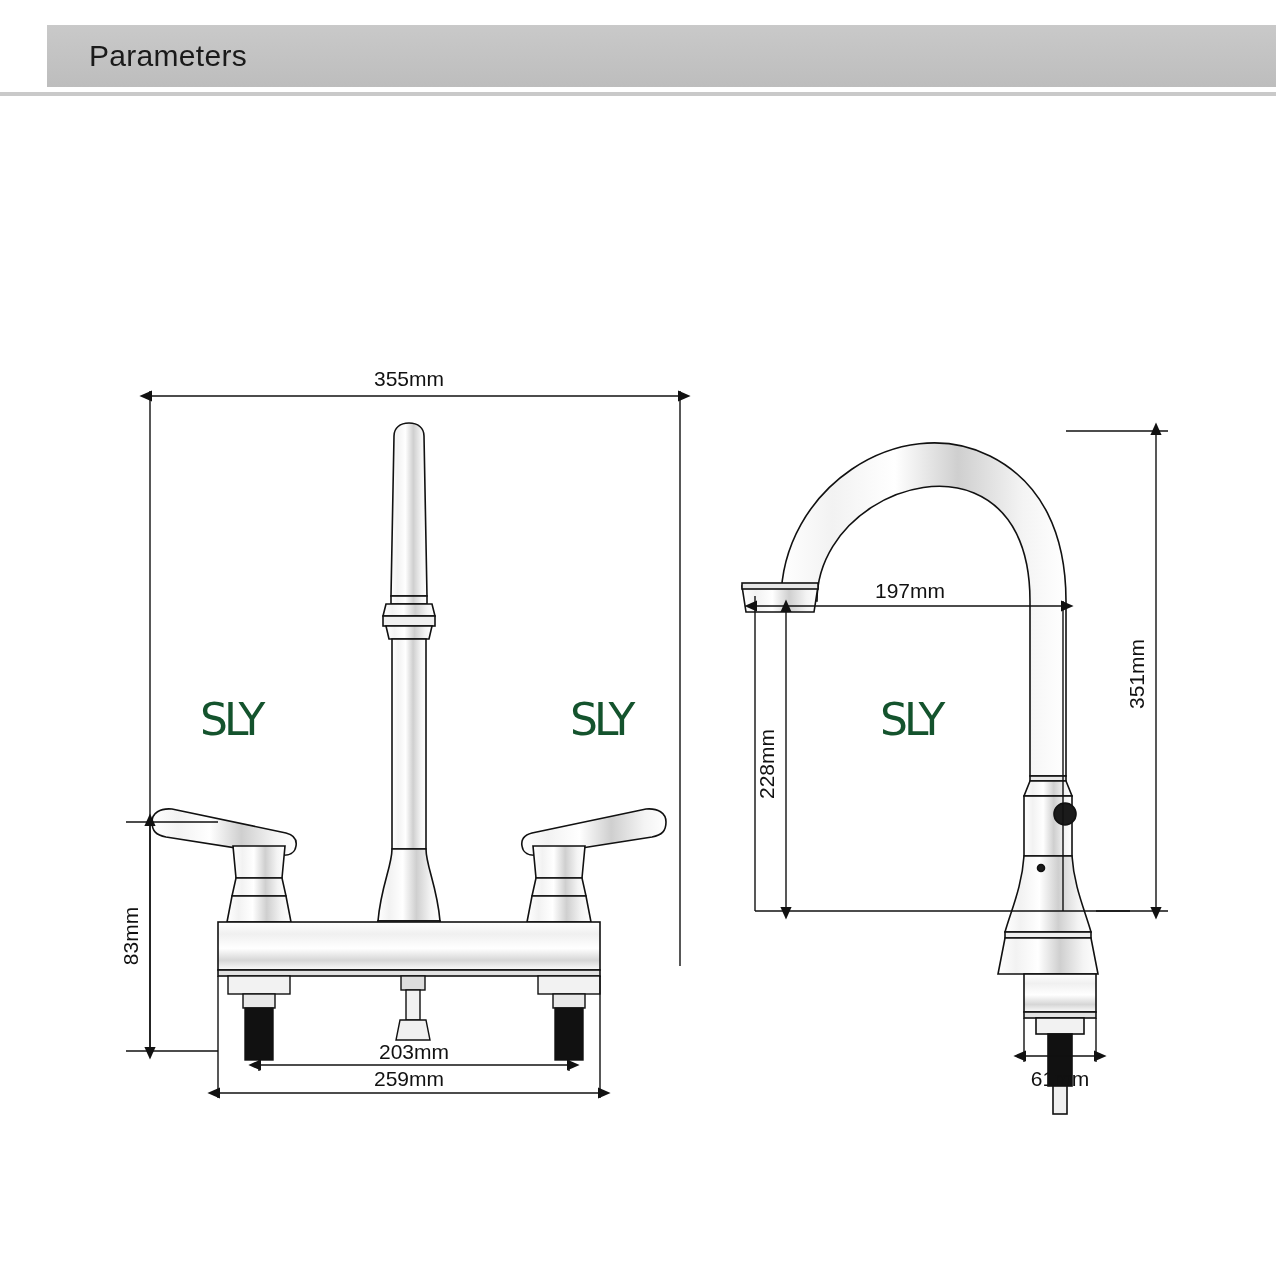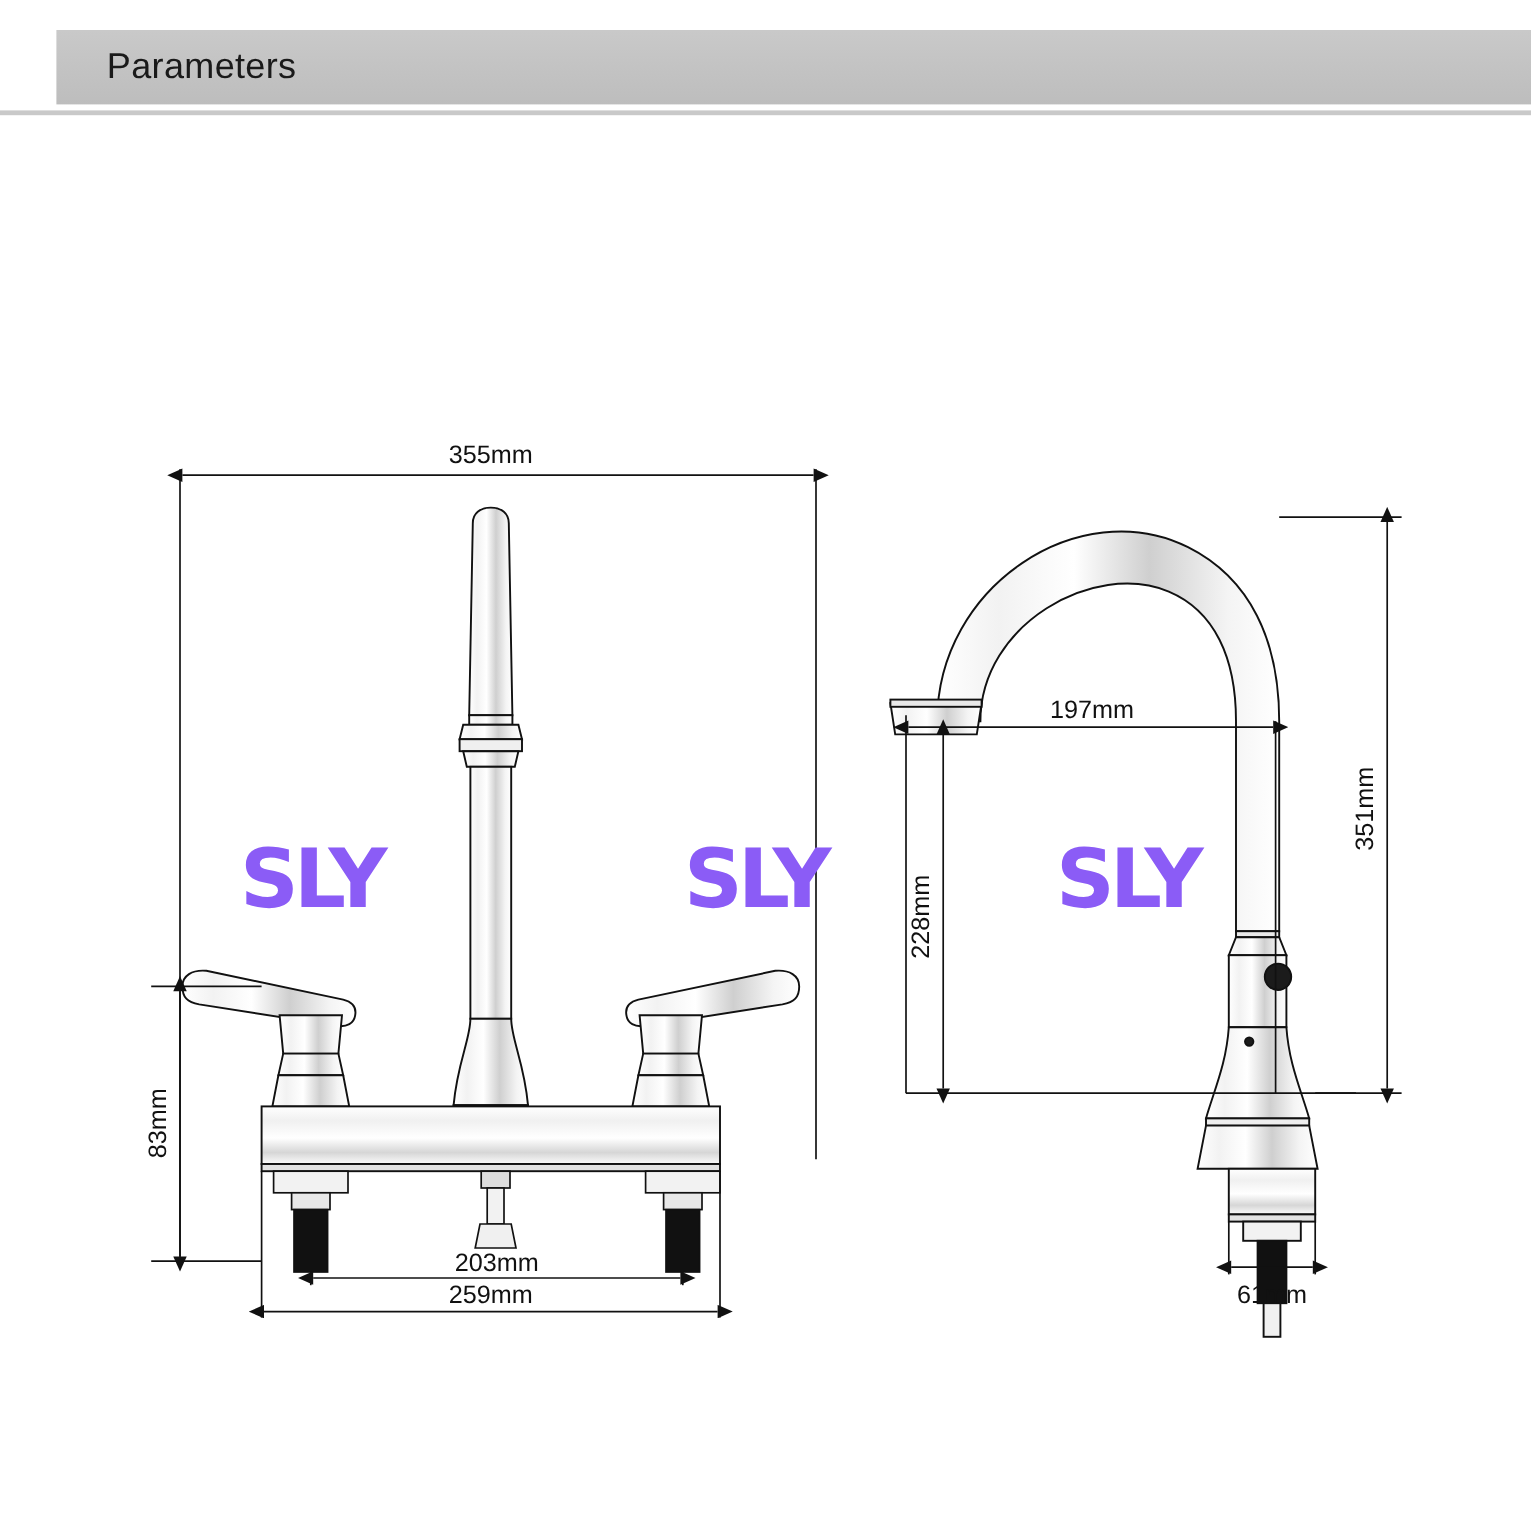--- a/index.html
+++ b/index.html
@@ -49,23 +49,23 @@
     height: 1180px;
   }
   svg.drawing {
     display: block;
     width: 1276px;
     height: 1180px;
   }
   .wm {
     position: absolute;
     font-family: "DejaVu Sans", sans-serif;
-    font-weight: bold;
-    font-size: 68px;
-    color: #8b5cf6;
+    font-weight: normal;
+    font-size: 44px;
+    color: #14532d;
     letter-spacing: -4px;
     user-select: none;
   }
   .wm1 { left: 200px; top: 598px; }
   .wm2 { left: 570px; top: 598px; }
   .wm3 { left: 880px; top: 598px; }
 </style>
 </head>
 <body>
 

